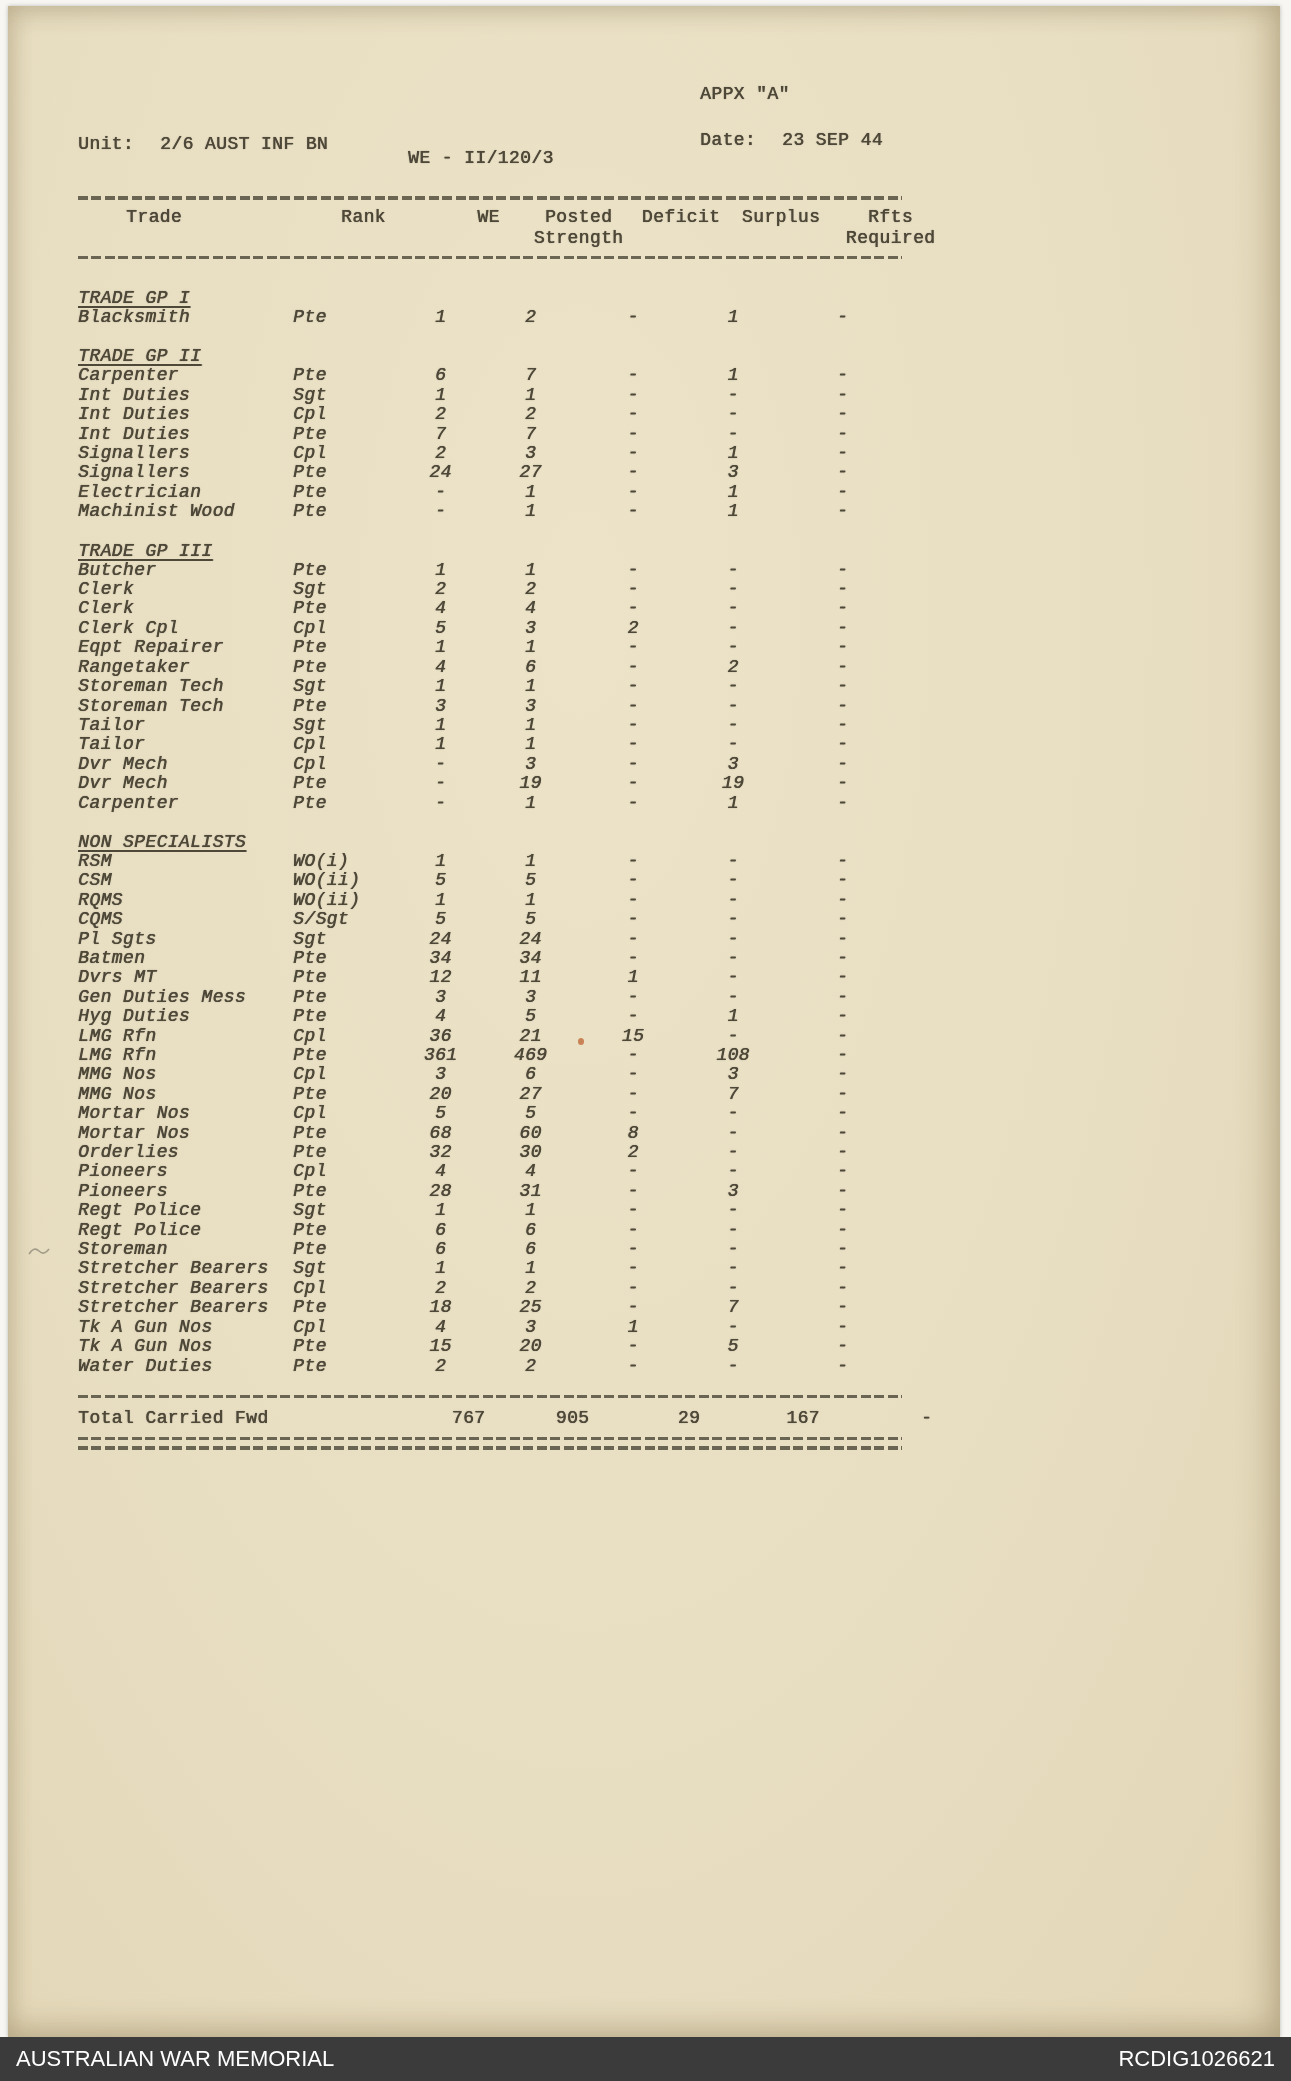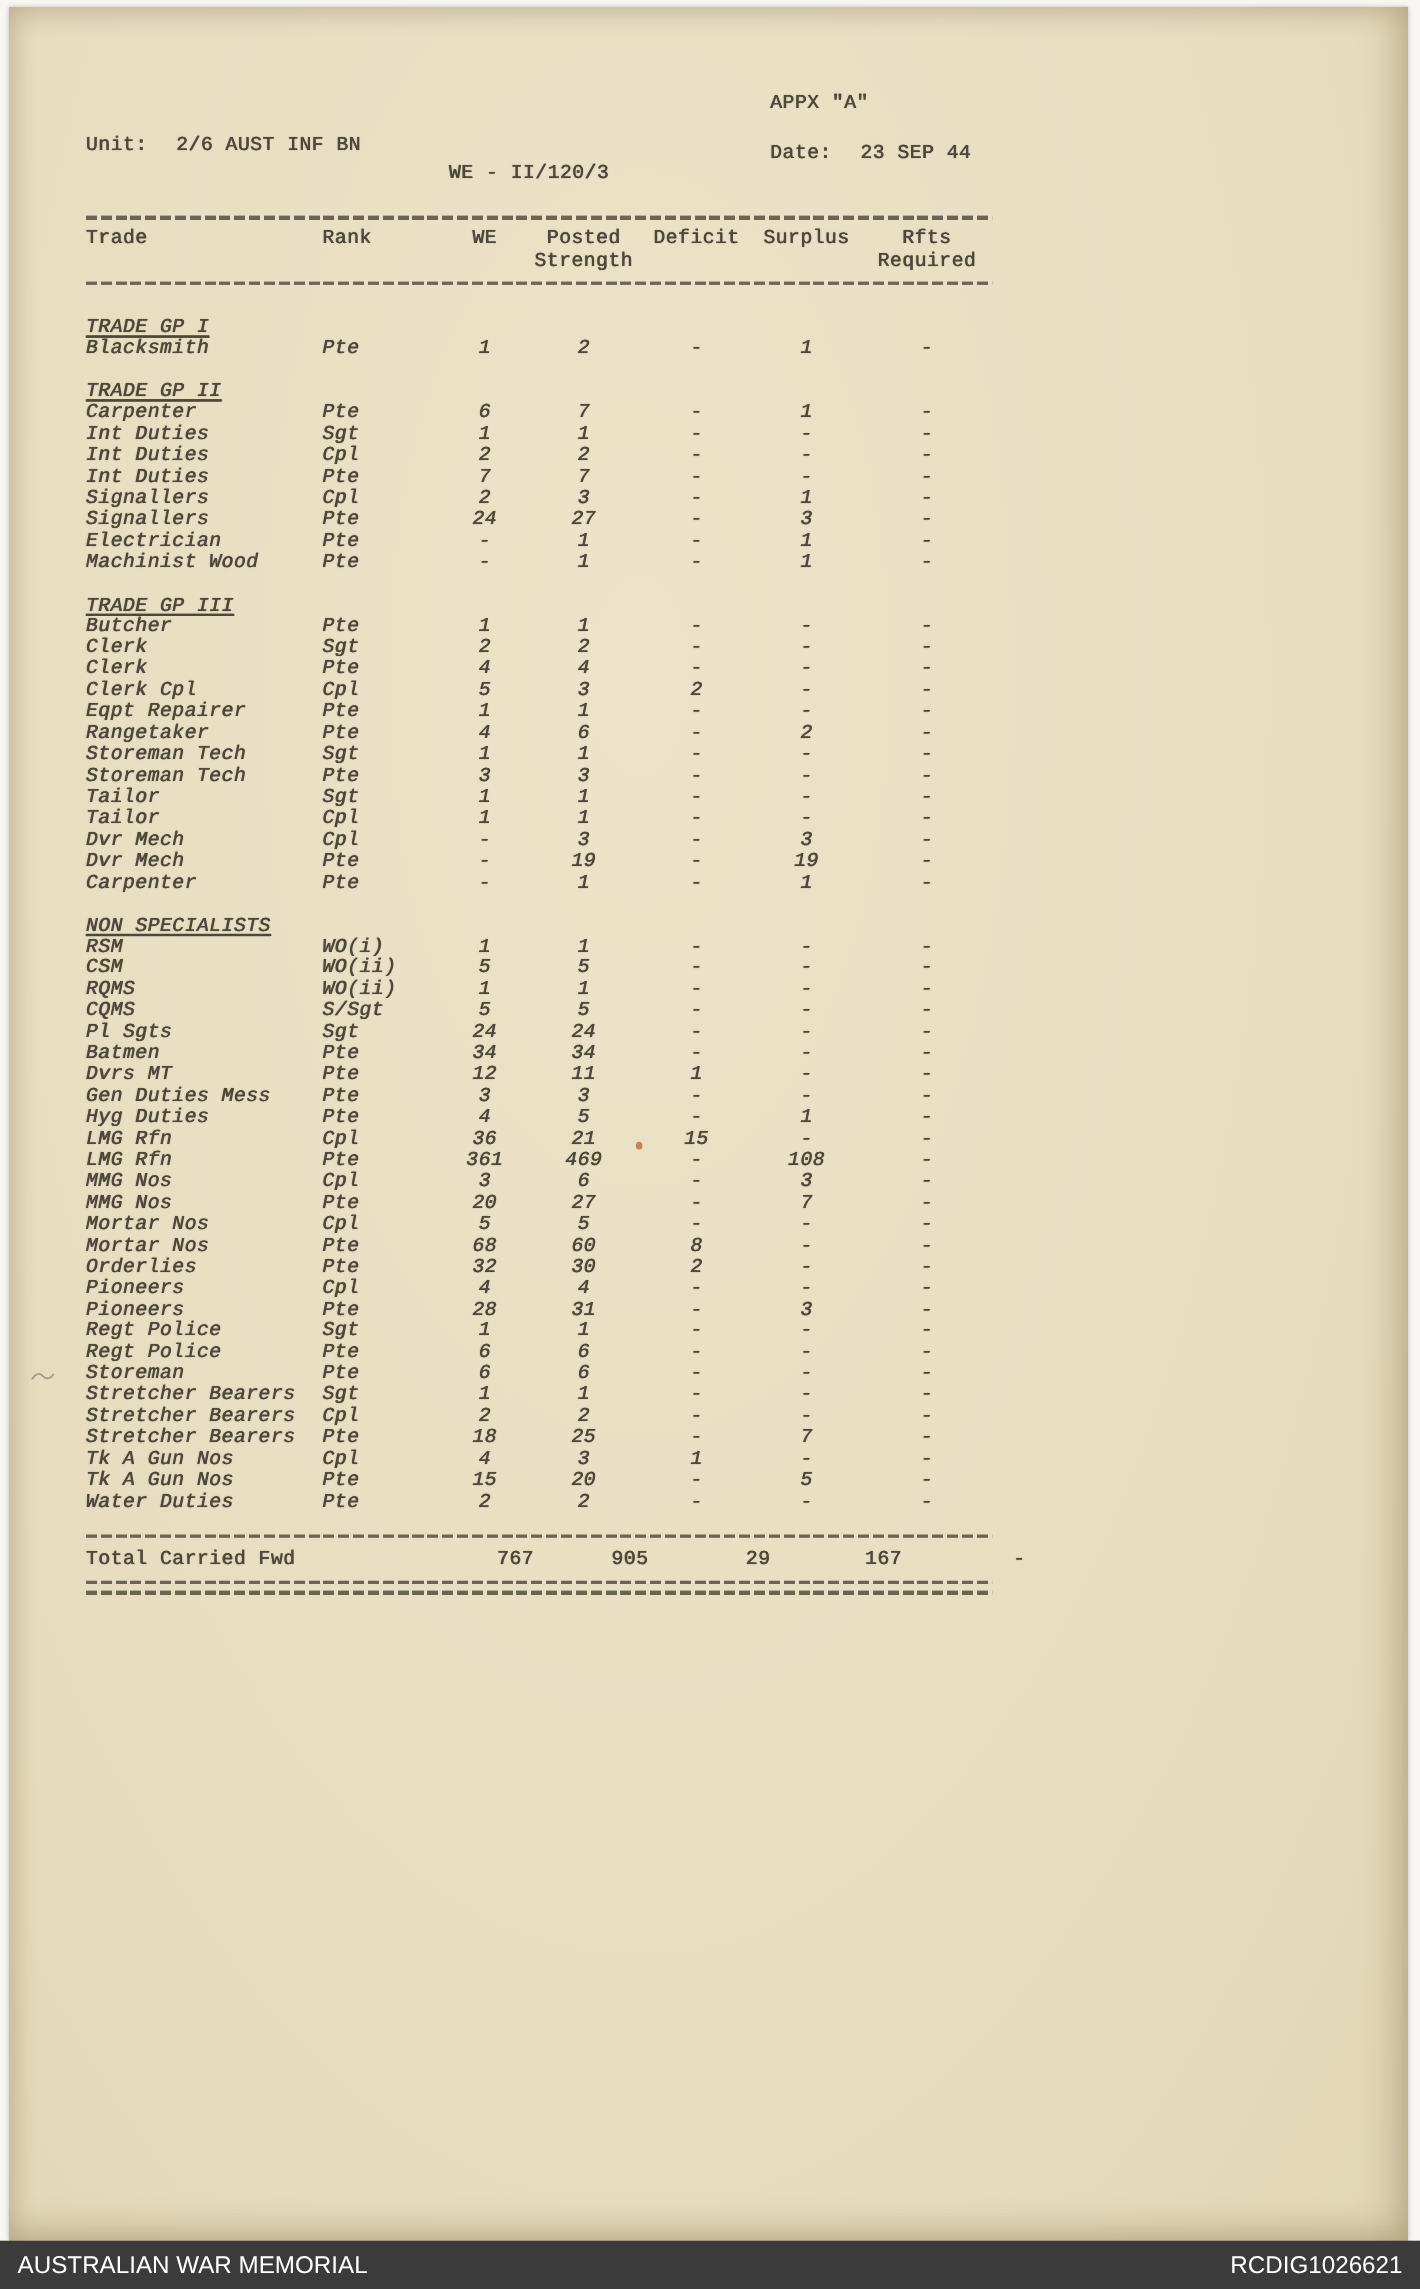--- a/index.html
+++ b/index.html
@@ -18,39 +18,39 @@
       inset 0 12px 18px rgba(120,100,60,.08),
       inset 10px 0 18px rgba(120,100,60,.08),
       0 0 4px rgba(0,0,0,.25);
   }
   .typed {
     font-family:"Liberation Mono","DejaVu Sans Mono",monospace;
     font-size:18px; letter-spacing:.4px; color:#4e4839;
     text-shadow:.5px 0 currentColor, 0 0 1.2px rgba(80,70,55,.55);
   }
   .appx      { position:absolute; left:692px; top:78px;  }
-  .unit-line { position:absolute; left:70px;  top:116px; }
+  .unit-line { position:absolute; left:70px;  top:128px; }
   .date-line { position:absolute; left:692px; top:124px; }
   .we-ref    { position:absolute; left:400px; top:142px; }
   .val-gap   { margin-left:26px; }
 
   .tablewrap { position:absolute; left:70px; top:190px; width:824px; }
   .sep {
     height:3.5px; margin:0; opacity:.85;
     background:repeating-linear-gradient(90deg, #55503f 0 10px, transparent 10px 13.5px);
     filter:blur(.3px);
   }
   .sep.gap-top    { margin-top:14px; }
   .sep.dbl-second { margin-top:6px; }
 
   .row { display:grid; grid-template-columns:215px 110px 75px 105px 100px 100px 119px; line-height:19.4px; }
   .cell { white-space:nowrap; }
   .c0, .c1 { text-align:left; }
   .c2, .c3, .c4, .c5, .c6 { text-align:center; }
-  .head { margin-top:7px; margin-bottom:7px; }
+  .head { margin-top:7px; margin-bottom:7px;margin-left:48px; }
   .head .cell { line-height:21px; white-space:pre-line; }
 
   .tbody { margin-top:29px; }
   .group { margin-bottom:19px;font-style:italic; }
   .group-title {
     text-decoration:underline; text-underline-offset:3px;
     text-decoration-thickness:2px;
   }
   .total { margin-top:11px; margin-bottom:8px;gap:14px; }
 

